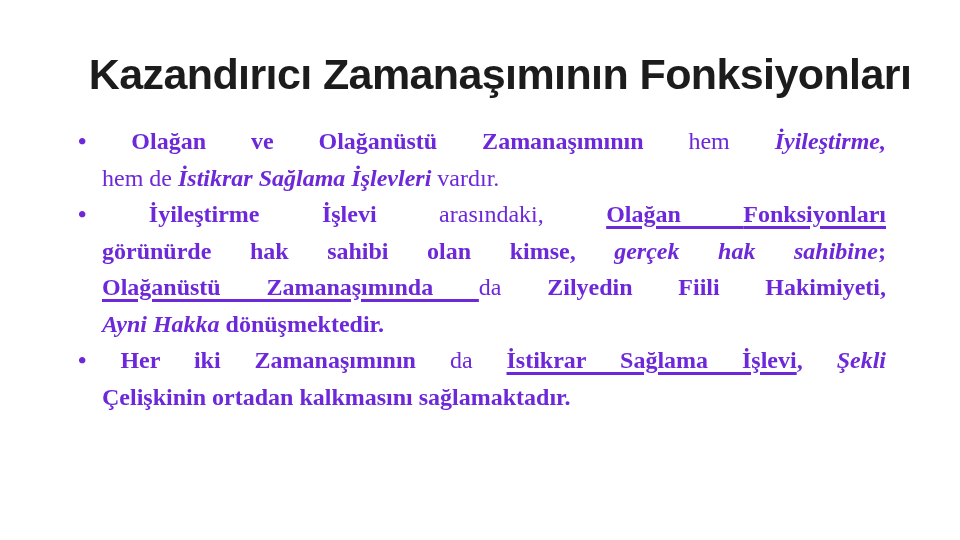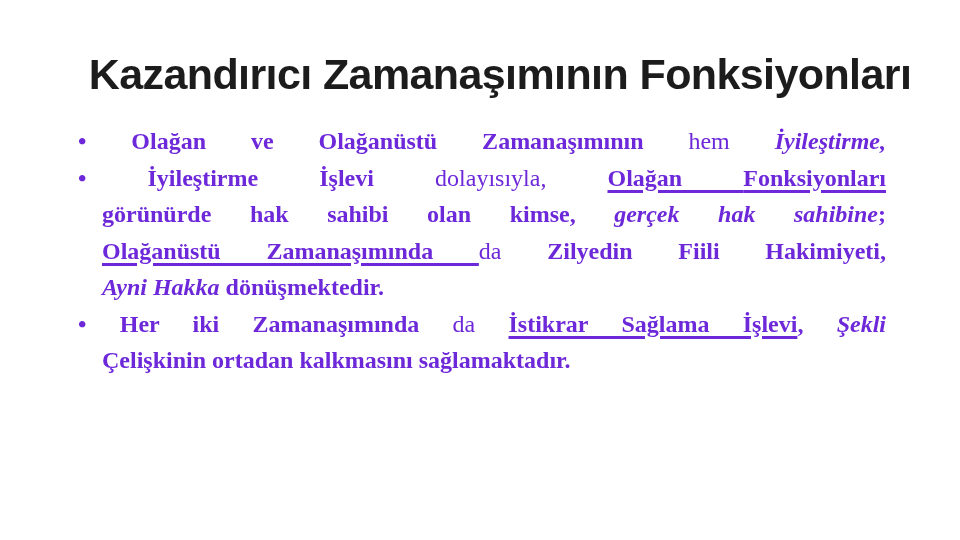--- a/index.html
+++ b/index.html
@@ -55,25 +55,26 @@
   .bullet { font-weight: 700; }
 </style>
 </head>
 <body>
 
 <div class="slide">
   <div class="title">Kazandırıcı Zamanaşımının Fonksiyonları</div>
   <div class="body-text">
       <div>
         <div class="line just first"><span class="bullet">• </span><span class="b">Olağan ve Olağanüstü Zamanaşımının </span><span class="r">hem </span><span class="bi">İyileştirme,</span></div>
+        <div class="line last"><span class="r">hem de </span><span class="bi">İstikrar Sağlama İşlevleri </span><span class="r">vardır.</span></div>
       </div>
       <div>
-        <div class="line just first"><span class="bullet">• </span><span class="b">İyileştirme İşlevi </span><span class="r">dolayısıyla, </span><span class="bu">Olağan </span><span class="bu">Fonksiyonları</span></div>
+        <div class="line just first"><span class="bullet">• </span><span class="b">İyileştirme İşlevi </span><span class="r">arasındaki, </span><span class="bu">Olağan </span><span class="bu">Fonksiyonları</span></div>
         <div class="line just"><span class="b">görünürde hak sahibi olan kimse, </span><span class="bi">gerçek hak sahibine</span><span class="b">;</span></div>
         <div class="line just"><span class="bu">Olağanüstü Zamanaşımında </span><span class="r">da </span><span class="b">Zilyedin Fiili Hakimiyeti,</span></div>
         <div class="line last"><span class="bi">Ayni Hakka </span><span class="b">dönüşmektedir.</span></div>
       </div>
       <div>
-        <div class="line just first"><span class="bullet">• </span><span class="b">Her iki Zamanaşımında </span><span class="r">da </span><span class="bu">İstikrar Sağlama İşlevi</span><span class="b">, </span><span class="bi">Şekli</span></div>
+        <div class="line just first"><span class="bullet">• </span><span class="b">Her iki Zamanaşımının </span><span class="r">da </span><span class="bu">İstikrar Sağlama İşlevi</span><span class="b">, </span><span class="bi">Şekli</span></div>
         <div class="line last"><span class="b">Çelişkinin ortadan kalkmasını sağlamaktadır.</span></div>
       </div>
     </div>
 </div>
 
 </body></html>

